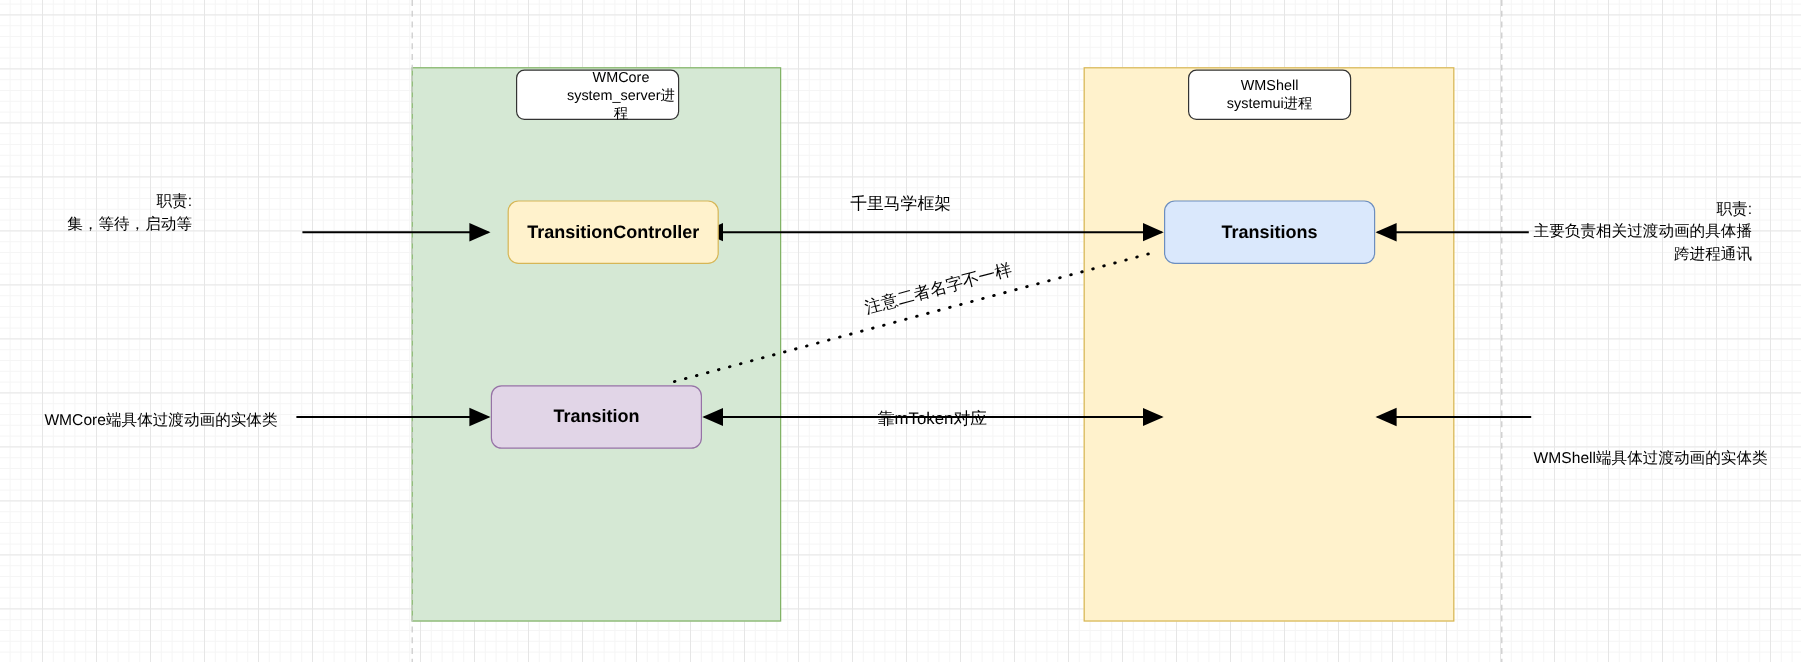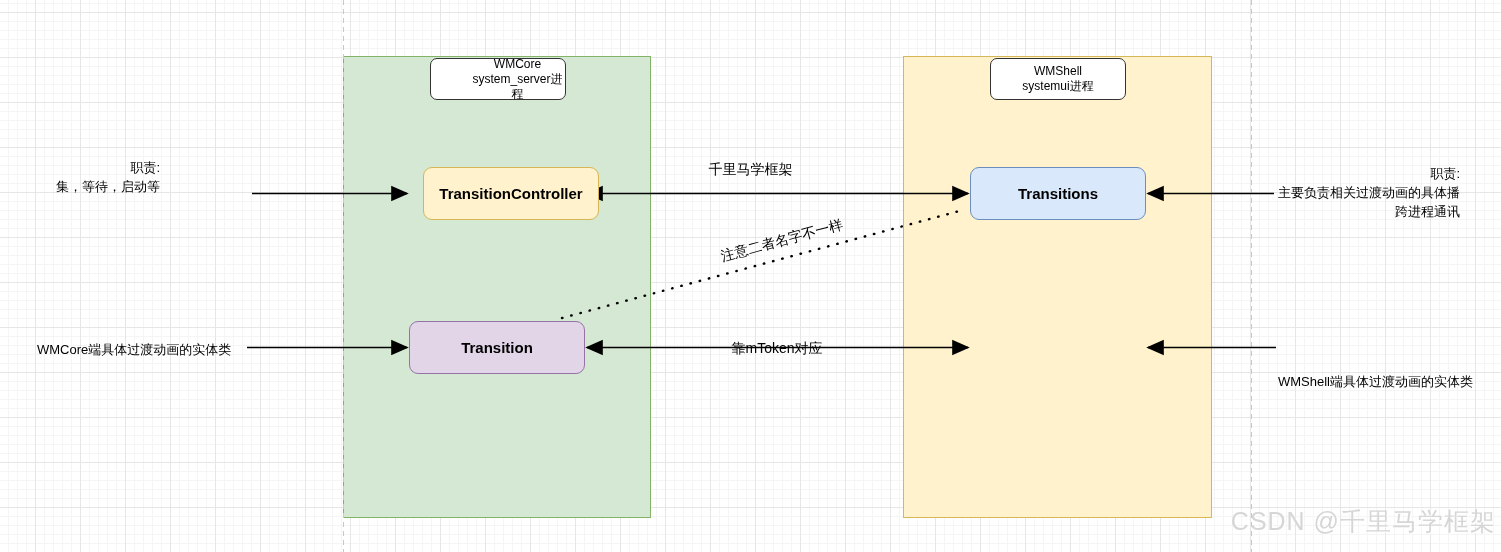--- a/index.html
+++ b/index.html
@@ -119,15 +119,14 @@
     <div>集，等待，启动等</div>
   </div>
   <div class="annotation annotation-wmshell-duty">
     <div>职责:</div>
     <div>主要负责相关过渡动画的具体播</div>
     <div>跨进程通讯</div>
   </div>
   <div class="annotation annotation-wmcore-entity">WMCore端具体过渡动画的实体类</div>
   <div class="annotation annotation-wmshell-entity">WMShell端具体过渡动画的实体类</div>
 
-  <div class="watermark">CSDN @千里马学框架</div>
 
 </div>
 
 </body></html>

